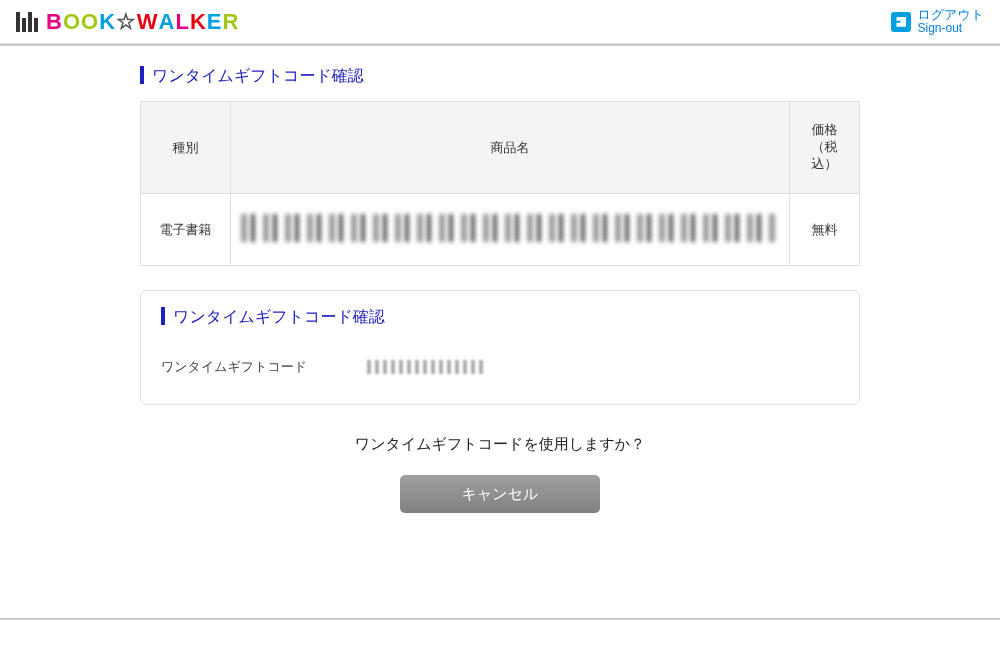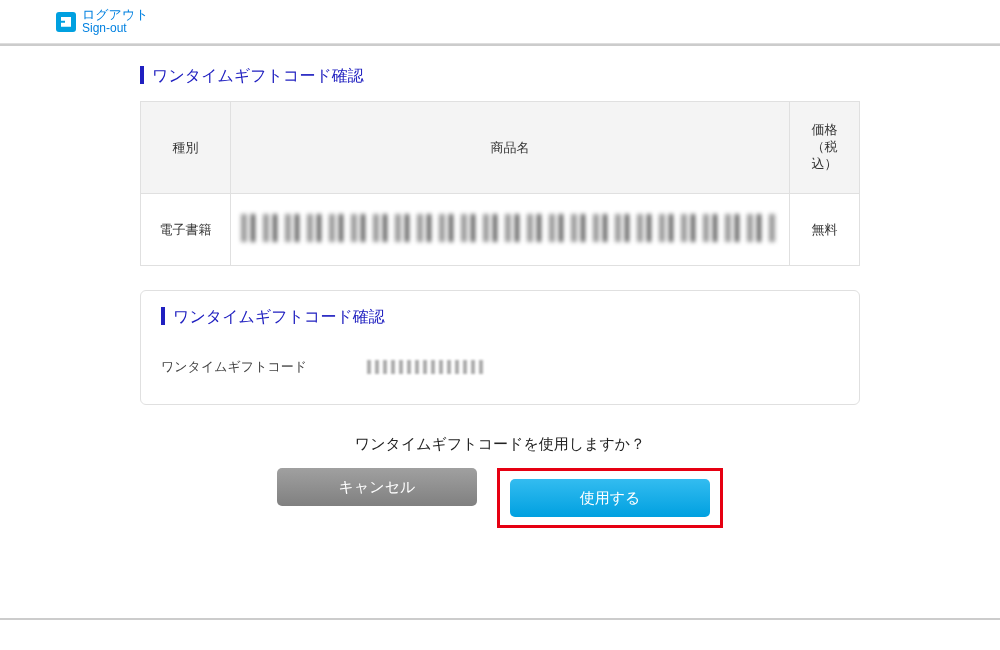--- a/index.html
+++ b/index.html
@@ -138,21 +138,21 @@
       width: 120px;
       height: 14px;
       background: repeating-linear-gradient(90deg, #999 0 4px, #fff 4px 8px);
       filter: blur(1px);
       opacity: 0.8;
     }
     .confirm-text {
       text-align: center;
       font-size: 15px;
       color: #222;
-      margin-bottom: 14px;
+      margin-bottom: 21px;
     }
     .buttons {
       display: flex;
       justify-content: center;
       gap: 20px;
     }
     .btn {
       width: 200px;
       height: 38px;
       border: none;
@@ -177,20 +177,31 @@
       background: #ccc;
       position: absolute;
       left: 0; right: 0;
       top: 618px;
     }
   </style>
 </head>
 <body>
 
 <div class="header">
+  <div class="logo">
+    <span class="logo-bars">
+      <span></span>
+        <span></span>
+        <span></span>
+        <span></span>
+    </span>
+    <span class="logo-text">
+      <span class="l1">B</span><span class="l2">O</span><span class="l3">O</span><span class="l4">K</span><span class="l5">☆</span><span class="l6">W</span><span class="l7">A</span><span class="l8">L</span><span class="l9">K</span><span class="l10">E</span><span class="l11">R</span>
+    </span>
+  </div>
   <div class="signout">
     <span class="signout-icon"></span>
     <span class="signout-text">
       <div>ログアウト</div>
       <div class="signout-sub">Sign-out</div>
     </span>
   </div>
 </div>
 <div class="hr-line"></div>
 
@@ -226,19 +237,16 @@
     <div class="code-row">
       <span>ワンタイムギフトコード</span>
       <span class="code-value"></span>
     </div>
   </div>
 
   <div class="confirm-text">ワンタイムギフトコードを使用しますか？</div>
 
   <div class="buttons">
     <button class="btn btn-cancel">キャンセル</button>
-    <span class="highlight-box">
-      <button class="btn btn-use">使用する</button>
-    </span>
   </div>
 </div>
 
 <div class="footer-line"></div>
 
 </body></html>

